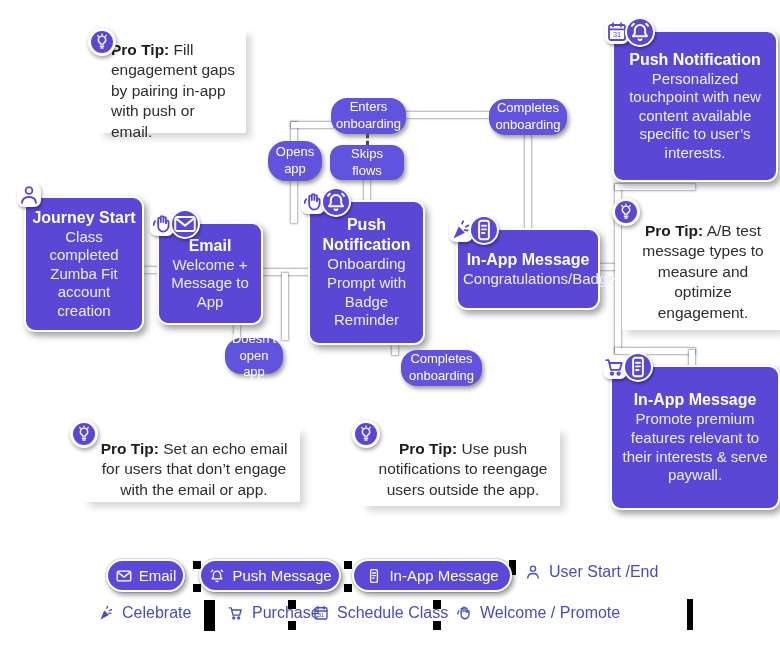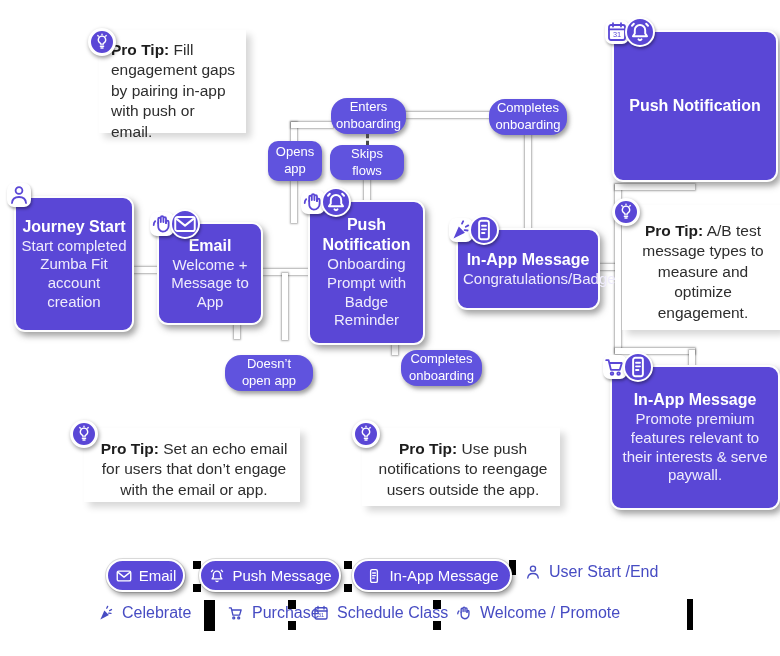--- a/index.html
+++ b/index.html
@@ -80,31 +80,31 @@
   <div class="tip-icon" style="left:88px;top:28px;">
       <span style="display: inline-block; width: 18px; height: 18px;">
         <svg viewBox="0 0 24 24" fill="none" stroke="currentColor" stroke-width="1.8" stroke-linecap="round" stroke-linejoin="round" style="width:100%;height:100%;display:block">
           <path d="M12 4.2a4.9 4.9 0 0 1 2.7 9c-.6.4-.9 1-.9 1.7h-3.6c0-.7-.3-1.3-.9-1.7a4.9 4.9 0 0 1 2.7-9z"></path>
           <path d="M9.8 17.6h4.4M10.6 20h2.8"></path>
           <path d="M12 1.4v1M6.4 3.4l.8.8M17.6 3.4l-.8.8"></path>
         </svg>
       </span>
     </div>
 
-  <div class="node" style="left:14px;top:196px;width:120px;height:136px;">
+  <div class="node" style="left:24px;top:196px;width:120px;height:136px;">
     <div class="chips">
         <span class="chip outline">
           <svg viewBox="0 0 24 24" fill="none" stroke="currentColor" stroke-width="1.8" stroke-linecap="round" stroke-linejoin="round" style="width:100%;height:100%;display:block">
             <circle cx="12" cy="7.5" r="3.4"></circle>
             <path d="M5 20c.3-4 3.2-6 7-6s6.7 2 7 6"></path>
           </svg>
         </span>
       </div>
     <div class="node-title">Journey Start</div>
-    <div class="node-body">Start completed Zumba Fit account creation</div>
+    <div class="node-body">Class completed Zumba Fit account creation</div>
   </div>
 
   <div class="node" style="left:157px;top:222px;width:106px;height:103px;">
     <div class="chips">
       <span class="chip outline">
           <svg viewBox="0 0 24 24" fill="none" stroke="currentColor" stroke-width="1.8" stroke-linecap="round" stroke-linejoin="round" style="width:100%;height:100%;display:block">
             <path d="M8.2 11V7a1.3 1.3 0 0 1 2.6 0v3M10.8 10V5.4a1.3 1.3 0 0 1 2.6 0V10M13.4 10V6.4a1.3 1.3 0 0 1 2.6 0V11"></path>
             <path d="M16 11v-1a1.3 1.3 0 0 1 2.6 0v3.7a5.9 5.9 0 0 1-5.8 6 5.9 5.9 0 0 1-4.6-6V11"></path>
             <path d="M5.2 9.2C4.2 10.2 3.7 11.6 3.7 13"></path>
           </svg>
@@ -171,20 +171,21 @@
         </span>
       <span class="chip filled">
           <svg viewBox="0 0 24 24" fill="none" stroke="currentColor" stroke-width="1.8" stroke-linecap="round" stroke-linejoin="round" style="width:100%;height:100%;display:block">
             <path d="M12 5.5a4.8 4.8 0 0 1 4.8 4.8v3l1.7 2.6H5.5l1.7-2.6v-3A4.8 4.8 0 0 1 12 5.5z"></path>
             <path d="M10.6 18.7a1.6 1.6 0 0 0 2.8 0"></path>
             <path d="M4.6 6.2 6.3 4.4M19.4 6.2 17.7 4.4"></path>
           </svg>
         </span>
     </div>
     <div class="node-title">Push Notification</div>
+    <div class="node-body">Personalized touchpoint with new content available specific to user’s interests.</div>
   </div>
 
   <div class="node" style="left:610px;top:365px;width:170px;height:145px;">
     <div class="chips">
       <span class="chip outline">
           <svg viewBox="0 0 24 24" fill="none" stroke="currentColor" stroke-width="1.8" stroke-linecap="round" stroke-linejoin="round" style="width:100%;height:100%;display:block">
             <path d="M3.2 5.2h2.4l2.3 9.6h8.9l2-6.8H6.3"></path>
             <circle cx="9" cy="18.6" r="1.3"></circle>
             <circle cx="15.6" cy="18.6" r="1.3"></circle>
           </svg>
@@ -193,25 +194,25 @@
           <svg viewBox="0 0 24 24" fill="none" stroke="currentColor" stroke-width="1.8" stroke-linecap="round" stroke-linejoin="round" style="width:100%;height:100%;display:block">
             <rect x="7.5" y="3.5" width="9" height="17" rx="2"></rect>
             <path d="M10.2 8h3.6M10.2 11.4h3.6M10.2 14.8h2.2"></path>
           </svg>
         </span>
     </div>
     <div class="node-title">In-App Message</div>
     <div class="node-body">Promote premium features relevant to their interests &amp; serve paywall.</div>
   </div>
 
-  <div class="pill" style="left:268px;top:141px;width:54px;height:40px;border-radius:10px;">Opens app</div>
+  <div class="pill" style="left:268px;top:141px;width:54px;height:40px;border-radius:18px;">Opens app</div>
   <div class="pill" style="left:331px;top:98px;width:75px;height:36px;">Enters onboarding</div>
   <div class="pill" style="left:330px;top:145px;width:74px;height:35px;border-radius:12px;">Skips flows</div>
   <div class="pill" style="left:489px;top:99px;width:78px;height:36px;">Completes onboarding</div>
-  <div class="pill" style="left:225px;top:338px;width:88px;height:36px;margin-top:17px;">Doesn’t open app</div>
+  <div class="pill" style="left:225px;top:338px;width:58px;height:36px;">Doesn’t open app</div>
   <div class="pill" style="left:401px;top:350px;width:81px;height:36px;">Completes onboarding</div>
 
   <div class="tip center" style="left:622px;top:205px;width:158px;height:125px;padding-top:16px;">
     <b>Pro Tip:</b><span> A/B test message types to measure and optimize engagement.</span>
   </div>
   <div class="tip-icon" style="left:612px;top:198px;">
       <span style="display: inline-block; width: 18px; height: 18px;">
         <svg viewBox="0 0 24 24" fill="none" stroke="currentColor" stroke-width="1.8" stroke-linecap="round" stroke-linejoin="round" style="width:100%;height:100%;display:block">
           <path d="M12 4.2a4.9 4.9 0 0 1 2.7 9c-.6.4-.9 1-.9 1.7h-3.6c0-.7-.3-1.3-.9-1.7a4.9 4.9 0 0 1 2.7-9z"></path>
           <path d="M9.8 17.6h4.4M10.6 20h2.8"></path>

